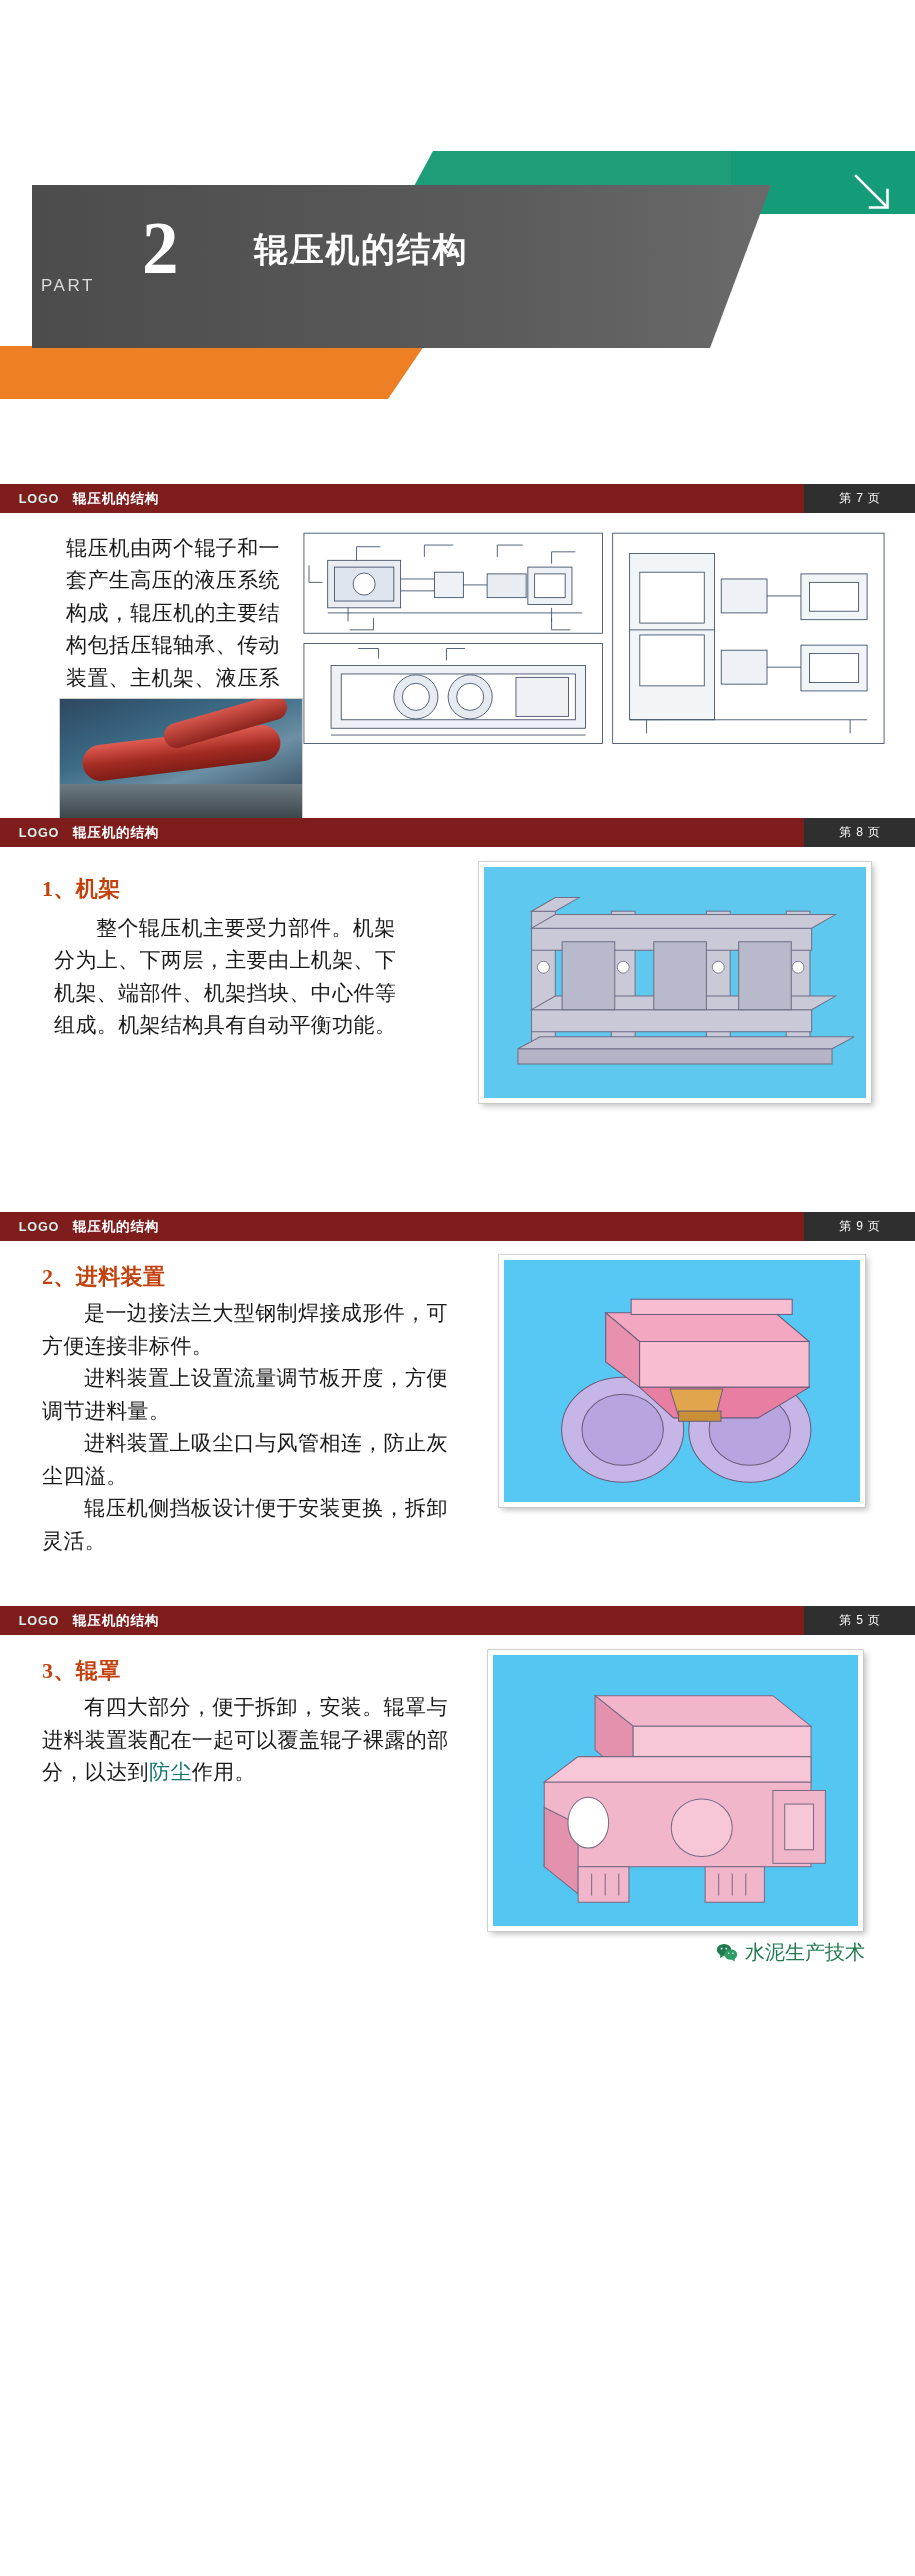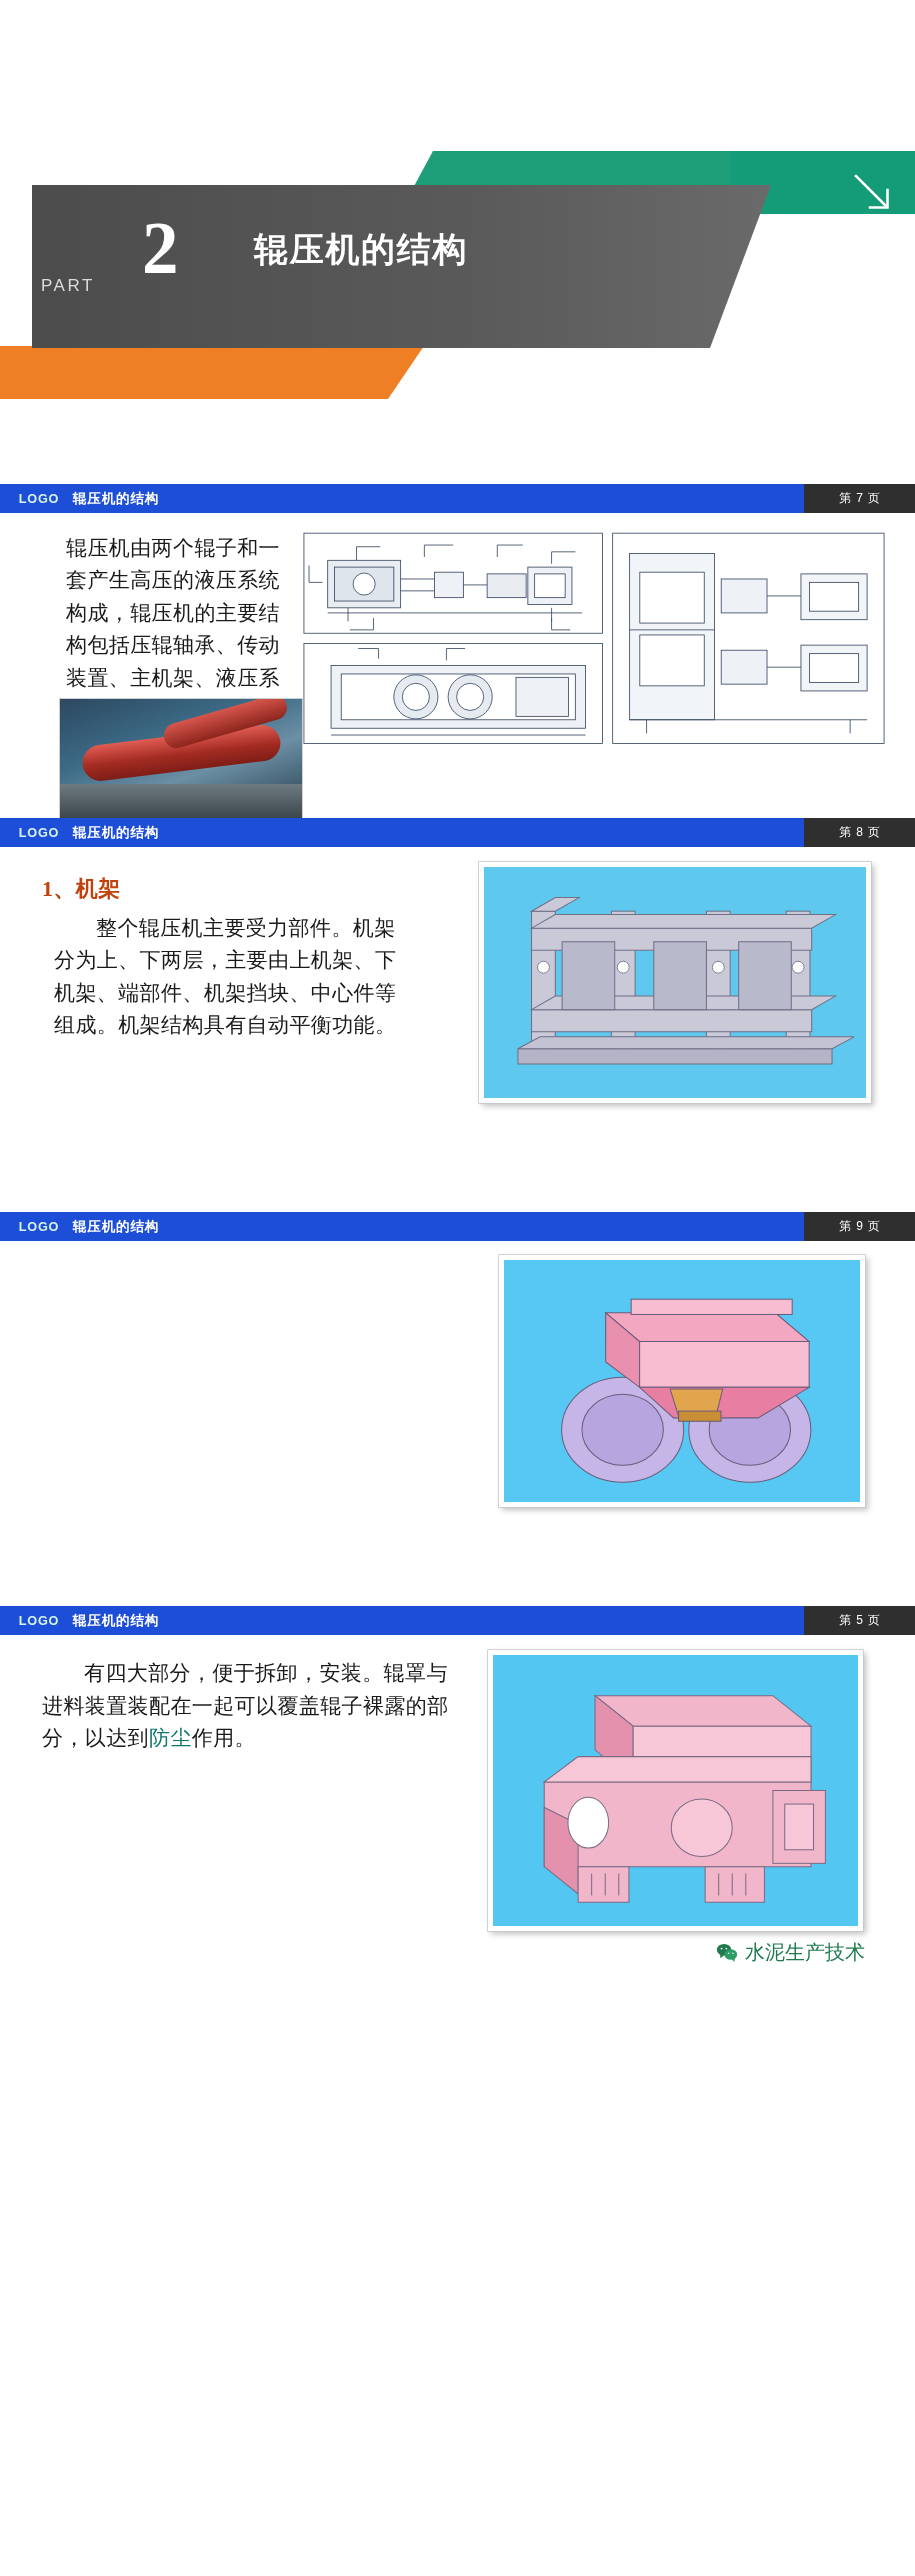--- a/index.html
+++ b/index.html
@@ -83,21 +83,21 @@
 
   
   .slide{
     position:relative;
     width:916px;
   }
   .slide-header{
     position:relative;
     width:916px;
     height:29px;
-    background:#1d4ed8;
+    background:#7f1d1d;
     display:flex;
     align-items:center;
   }
   .slide-header .logo{
     margin-left:18.7px;
     color:#d7f2ea;
     font-size:12.7px;
     font-weight:bold;
     letter-spacing:0.8px;
   }
@@ -400,20 +400,29 @@
 
   <div class="spacer-lg"></div>
 
   <div class="slide">
     <div class="slide-header">
       <span class="logo">LOGO</span>
       <span class="hdr-title">辊压机的结构</span>
       <span class="page-tag">第 9 页</span>
     </div>
     <div class="slide-body s9-body">
+      <div class="s9-text">
+        <div class="txt heading">2、进料装置</div>
+        <div class="txt" style="margin-top:3.4px;">
+          <span class="indent">是一边接法兰大型钢制焊接成形件，可方便连接非标件。</span>
+          <span class="indent">进料装置上设置流量调节板开度，方便调节进料量。</span>
+          <span class="indent">进料装置上吸尘口与风管相连，防止灰尘四溢。</span>
+          <span class="indent">辊压机侧挡板设计便于安装更换，拆卸灵活。</span>
+        </div>
+      </div>
 
       <div class="s9-img">
         <svg width="356" height="242" viewBox="0 0 420 285">
           <g stroke="#6a5b7a" stroke-width="1.2">
             <ellipse cx="140" cy="200" rx="72" ry="62" fill="#c6b6e8"></ellipse>
             <ellipse cx="290" cy="200" rx="72" ry="62" fill="#c6b6e8"></ellipse>
             <ellipse cx="140" cy="200" rx="48" ry="42" fill="#b7a5e0"></ellipse>
             <ellipse cx="290" cy="200" rx="48" ry="42" fill="#b7a5e0"></ellipse>
             <polygon points="120,62 320,62 360,96 160,96" fill="#f3a7c0"></polygon>
             <polygon points="120,62 160,96 160,150 120,120" fill="#e890ad"></polygon>
@@ -431,20 +440,21 @@
   <div class="spacer-lg"></div>
 
   <div class="slide">
     <div class="slide-header">
       <span class="logo">LOGO</span>
       <span class="hdr-title">辊压机的结构</span>
       <span class="page-tag">第 5 页</span>
     </div>
     <div class="slide-body s10-body">
       <div class="s10-text">
+        <div class="txt heading">3、辊罩</div>
         <div class="txt" style="margin-top:3.4px;">
           <span class="indent">
             <span>有四大部分，便于拆卸，安装。辊罩与进料装置装配在一起可以覆盖辊子裸露的部分，以达到</span><span class="red">防尘</span><span>作用。</span>
           </span>
         </div>
       </div>
 
       <div class="s10-img">
         <svg width="365" height="271" viewBox="0 0 430 320">
           <g stroke="#7a6a84" stroke-width="1.2">

